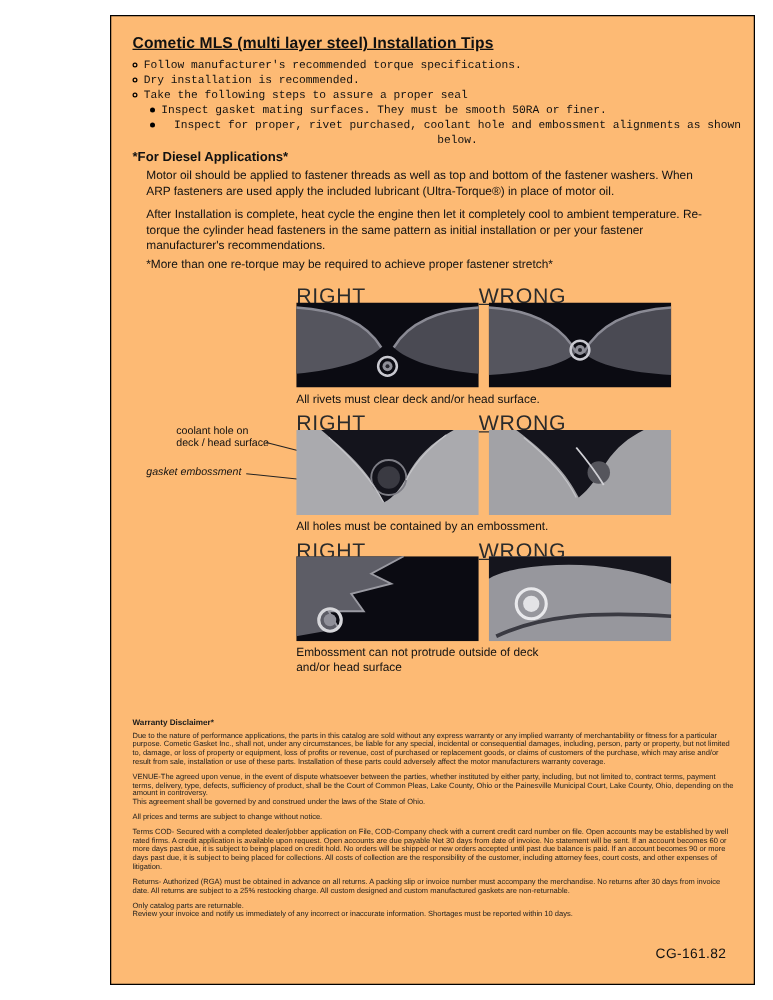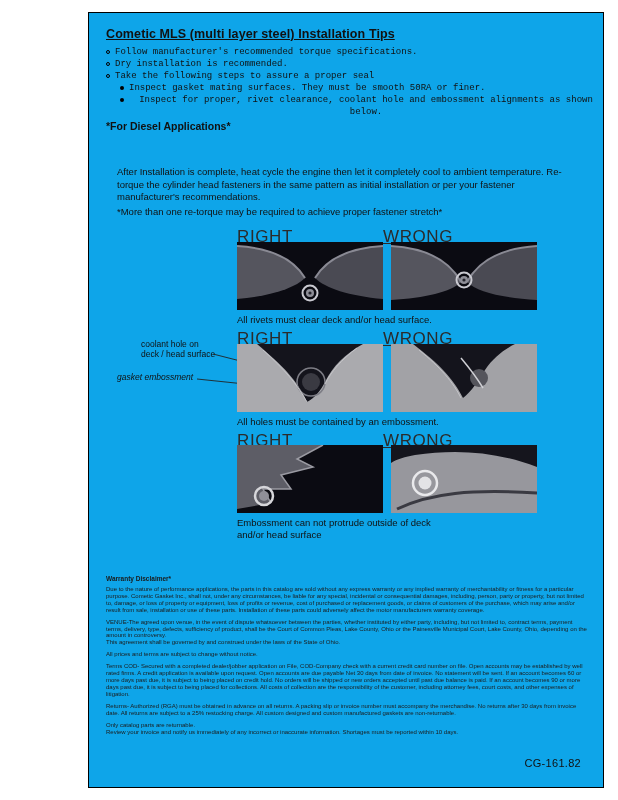--- a/index.html
+++ b/index.html
@@ -6,21 +6,21 @@
   html,body { width:618px; height:800px; }
   body {
     background:#ffffff;
     font-family:"Liberation Sans", sans-serif;
     color:#111;
     position:relative;
     overflow:hidden;
   }
   .frame {
     position:absolute; left:88px; top:12px; width:516px; height:776px;
-    border:1px solid #000; background:#0ea5e9;
+    border:1px solid #000; background:#fdba74;
   }
   .title {
     position:absolute; left:17px; top:14px;
     font-size:12.5px; font-weight:bold; text-decoration:underline;
     letter-spacing:0.1px;
   }
   .tips { position:absolute; left:17px; top:33px; font-size:9px;font-family:Liberation Mono, monospace; }
   .tip { display:flex; align-items:flex-start; line-height:12px; }
   .dot { flex:0 0 auto; width:4px; height:4px; border-radius:50%; margin:4px 5px 0 0; }
   .dot.open { border:1px solid #000; }
@@ -80,25 +80,26 @@
       <div class="tip">
         <span class="dot open"></span>
         <span>Take the following steps to assure a proper seal</span>
       </div>
       <div class="tip sub">
         <span class="dot fill"></span>
         <span>Inspect gasket mating surfaces.  They must be smooth 50RA or finer.</span>
       </div>
       <div class="tip sub">
         <span class="dot fill"></span>
-        <span>Inspect for proper, rivet clearance, coolant hole and embossment alignments as shown below.</span>
+        <span>Inspect for proper, rivet purchased, coolant hole and embossment alignments as shown below.</span>
       </div>
     </div>
 
     <h2 class="diesel-h">*For Diesel Applications*</h2>
+    <p class="para p1">Motor oil should be applied to fastener threads as well as top and bottom of the fastener washers. When ARP fasteners are used apply the included lubricant (Ultra-Torque®) in place of motor oil.</p>
     <p class="para p2">After Installation is complete, heat cycle the engine then let it completely cool to ambient temperature. Re-torque the cylinder head fasteners in the same pattern as initial installation or per your fastener manufacturer's recommendations.</p>
     <p class="para note">*More than one re-torque may be required to achieve proper fastener stretch*</p>
 
     <div class="dlabel l-left r1">RIGHT</div>
     <div class="dlabel l-right r1">WRONG</div>
     <div class="panel p-left r1p">
       <svg viewBox="0 0 146 68">
         <rect width="146" height="68" fill="#0b0b12"></rect>
         <path d="M0,4 C34,6 56,16 68,36 C58,46 34,54 0,57 Z" fill="#55555e"></path>
         <path d="M146,4 C112,6 90,16 78,36 C88,46 112,54 146,57 Z" fill="#4a4a53"></path>

